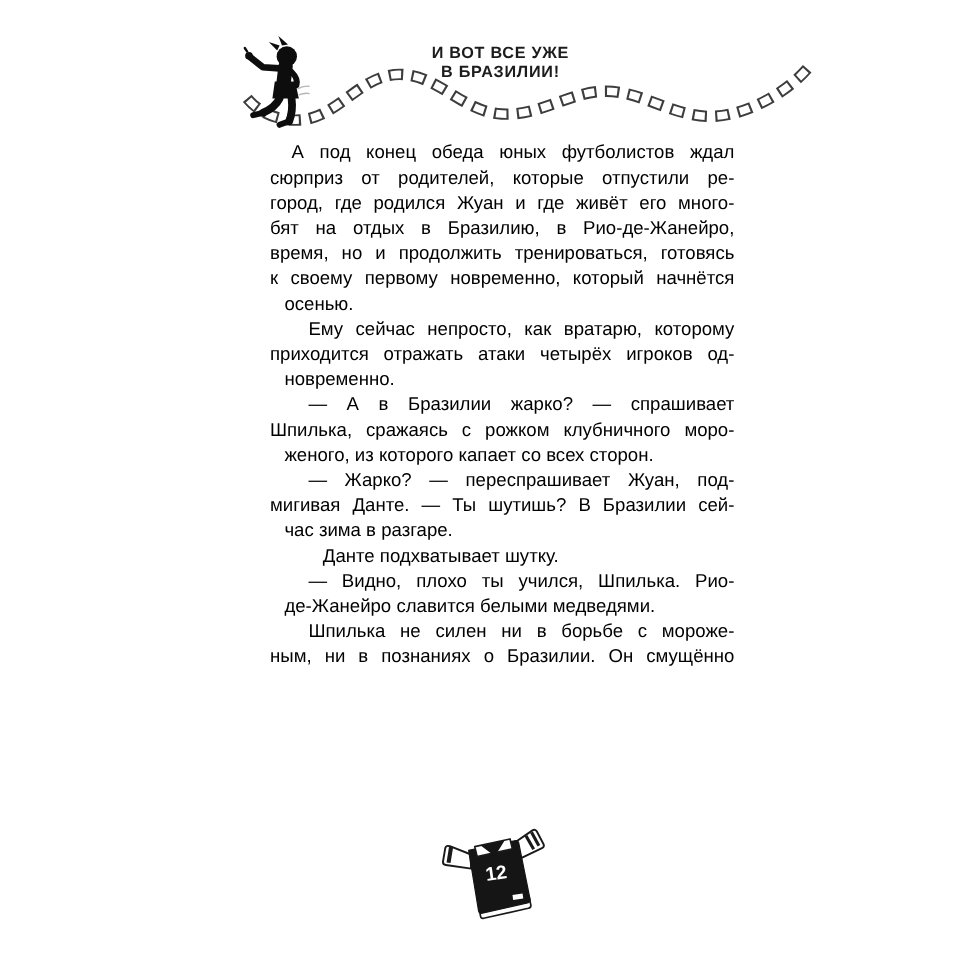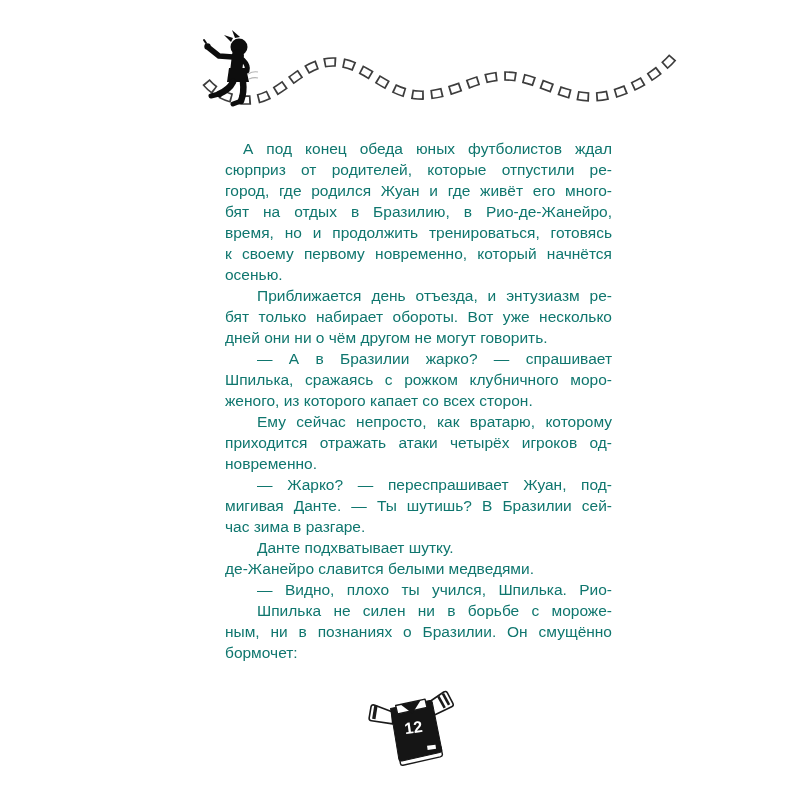--- a/index.html
+++ b/index.html
@@ -26,34 +26,34 @@
     text-align: center;
     font-weight: bold;
     font-size: 13.5px;
     line-height: 15.5px;
     letter-spacing: 0.6px;
     color: #1c1c1c;
   }
   .text-column {
     position: absolute;
     left: 225px;
-    top: 138px;
+    top: 117px;
     width: 387px;
     font-size: 15.5px;
     line-height: 21px;
-    color: #0f766e;
+    color: #000000;
   }
   .line {
     height: 21px;
     text-align: justify;
     text-align-last: justify;
     white-space: normal;
     overflow: visible;
   }
-  .line.last { text-align-last: left; }
+  .line.last { text-align-last: left; margin-left: 12px; }
   .line.ind { padding-left: 32px; }
   .line.ind-sm { padding-left: 18px; }
   .footer-jersey {
     position: absolute;
     left: 368px;
     top: 690px;
     width: 92px;
     height: 86px;
   }
 </style>
@@ -80,62 +80,60 @@
       <path d="M243,60 C247,64 248,68 247,71" fill="none" stroke-width="5" stroke-linecap="round"></path>
       <path d="M229,68 L246,68 L249,82 L227,82 Z" stroke="none"></path>
       <path d="M233,82 C230,88 226,91 219,94" fill="none" stroke-width="6.5" stroke-linecap="round"></path>
       <path d="M219,94 L211,96" fill="none" stroke-width="5" stroke-linecap="round"></path>
       <path d="M243,82 C244,90 243,96 241,101" fill="none" stroke-width="6.5" stroke-linecap="round"></path>
       <path d="M241,101 L233,104" fill="none" stroke-width="5" stroke-linecap="round"></path>
       <path d="M248,74 q5,-3 10,-2 M249,79 q5,-2 9,-1" fill="none" stroke="#b5b5b5" stroke-width="1.2"></path>
     </g>
   </svg>
 
+  <div class="chapter-title">
+    <div>И ВОТ ВСЕ УЖЕ</div>
+    <div>В БРАЗИЛИИ!</div>
+  </div>
 
   <div class="text-column">
     <div>
       <div class="line ind-sm">А под конец обеда юных футболистов ждал</div>
       <div class="line">сюрприз от родителей, которые отпустили ре-</div>
       <div class="line">город, где родился Жуан и где живёт его много-</div>
       <div class="line">бят на отдых в Бразилию, в Рио-де-Жанейро,</div>
       <div class="line">время, но и продолжить тренироваться, готовясь</div>
       <div class="line">к своему первому новременно, который начнётся</div>
       <div class="line last">осенью.</div>
     </div>
     <div>
-      <div class="line ind">Приближается день отъезда, и энтузиазм ре-</div>
-      <div class="line">бят только набирает обороты. Вот уже несколько</div>
-      <div class="line last">дней они ни о чём другом не могут говорить.</div>
+      <div class="line ind">Ему сейчас непросто, как вратарю, которому</div>
+      <div class="line">приходится отражать атаки четырёх игроков од-</div>
+      <div class="line last">новременно.</div>
     </div>
     <div>
       <div class="line ind">— А в Бразилии жарко? — спрашивает</div>
       <div class="line">Шпилька, сражаясь с рожком клубничного моро-</div>
       <div class="line last">женого, из которого капает со всех сторон.</div>
-    </div>
-    <div>
-      <div class="line ind">Ему сейчас непросто, как вратарю, которому</div>
-      <div class="line">приходится отражать атаки четырёх игроков од-</div>
-      <div class="line last">новременно.</div>
     </div>
     <div>
       <div class="line ind">— Жарко? — переспрашивает Жуан, под-</div>
       <div class="line">мигивая Данте. — Ты шутишь? В Бразилии сей-</div>
       <div class="line last">час зима в разгаре.</div>
     </div>
     <div>
       <div class="line ind last">Данте подхватывает шутку.</div>
     </div>
     <div>
+      <div class="line ind">— Видно, плохо ты учился, Шпилька. Рио-</div>
       <div class="line last">де-Жанейро славится белыми медведями.</div>
-      <div class="line ind">— Видно, плохо ты учился, Шпилька. Рио-</div>
     </div>
     <div>
       <div class="line ind">Шпилька не силен ни в борьбе с мороже-</div>
       <div class="line">ным, ни в познаниях о Бразилии. Он смущённо</div>
-      <div class="line last">бормочет:</div>
     </div>
   </div>
 
   <svg class="footer-jersey" viewBox="0 0 92 86" aria-hidden="true">
     <g transform="rotate(-8 46 42)">
 
       <path d="M27,19 L11,10 Q8,8.5 7,11 L3.5,22 Q3,24.5 5.5,25 L26,31 Z" fill="#ffffff" stroke="#1a1a1a" stroke-width="1.6" stroke-linejoin="round"></path>
       <path d="M12,10.5 L8,23.5" stroke="#1a1a1a" stroke-width="3.4"></path>
 
       <path d="M64,15 L81,6.5 Q83.5,5.5 84.5,8 L88.5,19 Q89.3,21.5 86.8,22.3 L67,28.5 Z" fill="#ffffff" stroke="#1a1a1a" stroke-width="1.6" stroke-linejoin="round"></path>

